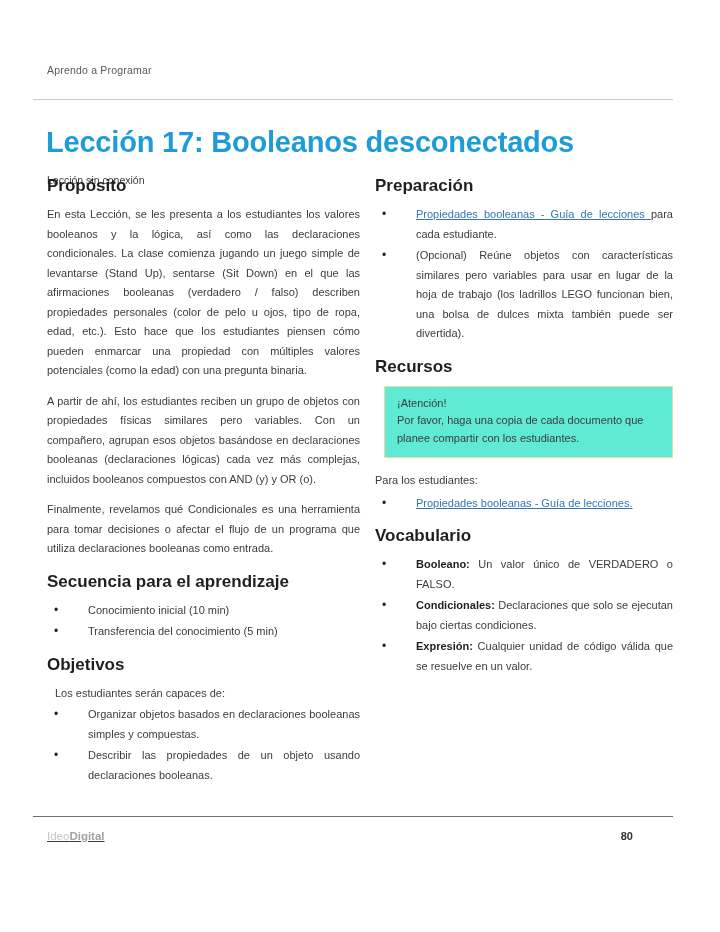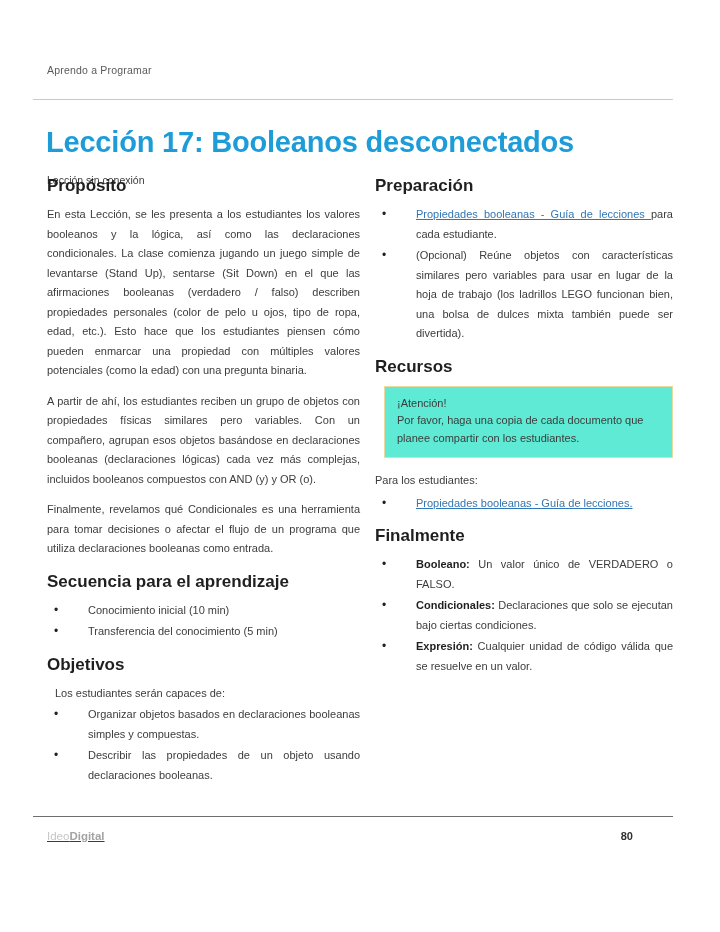--- a/index.html
+++ b/index.html
@@ -132,21 +132,21 @@
       <h2>Recursos</h2>
       <div class="attention-box">
         <div>¡Atención!</div>
         <div>Por favor, haga una copia de cada documento que planee compartir con los estudiantes.</div>
       </div>
       <p class="plain">Para los estudiantes:</p>
       <ul class="bullets tight">
         <li><a class="doc-link" href="#">Propiedades booleanas - Guía de lecciones.</a></li>
       </ul>
 
-      <h2>Finalmente</h2>
+      <h2>Vocabulario</h2>
       <ul class="bullets">
         <li><b class="term">Booleano:</b><span> Un valor único de VERDADERO o FALSO.</span></li>
         <li><b class="term">Condicionales:</b><span> Declaraciones que solo se ejecutan bajo ciertas condiciones.</span></li>
         <li><b class="term">Expresión:</b><span> Cualquier unidad de código válida que se resuelve en un valor.</span></li>
       </ul>
     </div>
   </div>
 
   <div class="footer">
     <div class="footer-row">

